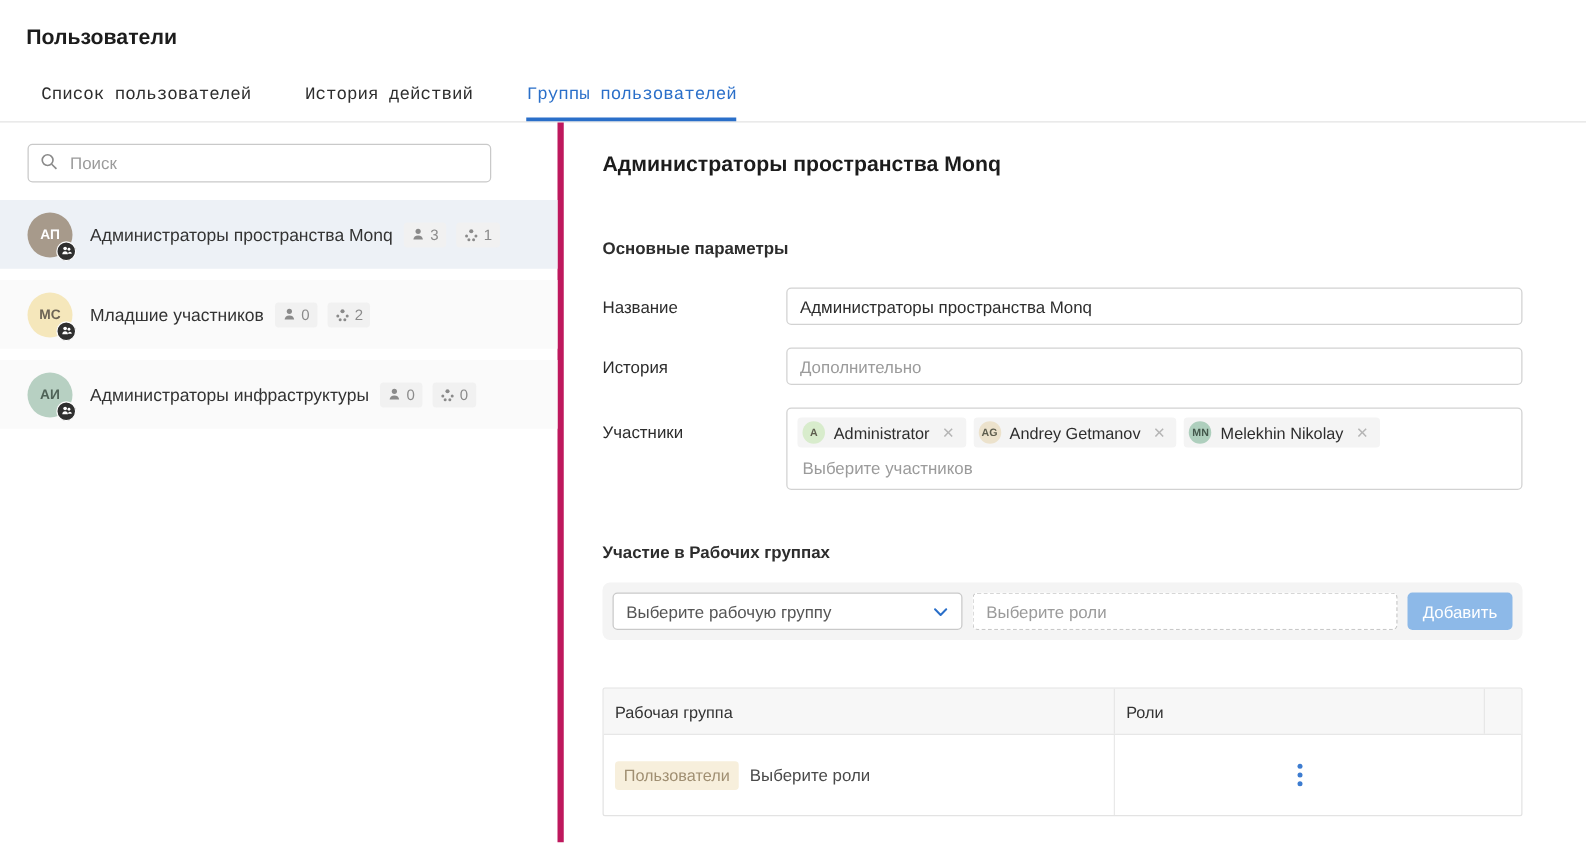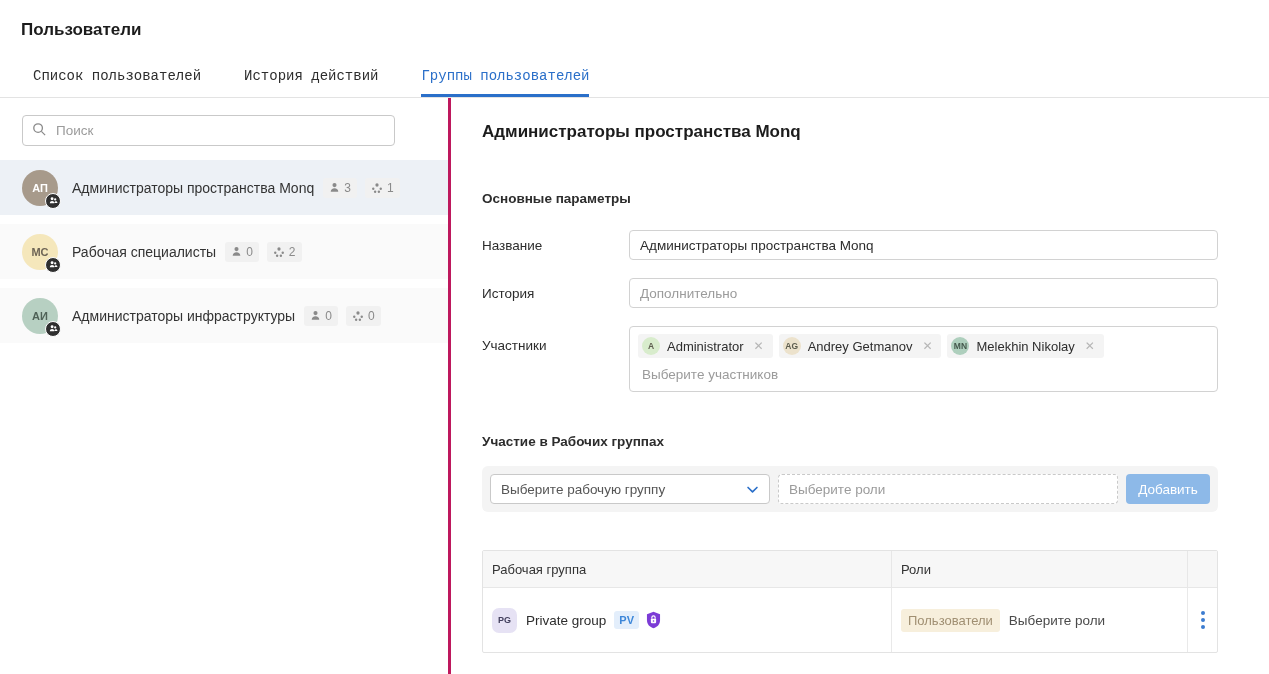--- a/index.html
+++ b/index.html
@@ -10,21 +10,21 @@
 
   
   .page-header { flex: 0 0 auto; }
   .page-title { font-size: 17px; font-weight: 700; padding: 20px 0 0 21px; color: #1c1c1c; }
   .tabs { display: flex; gap: 43px; padding-left: 33px; margin-top: 28px; border-bottom: 1px solid #e3e3e3; font-family: Liberation Mono, monospace; }
   .tab { font-size: 14px; color: #2d2d2d; padding-bottom: 10px; border-bottom: 3px solid transparent; cursor: pointer; }
   .tab.active { color: #2a6fc9; border-bottom-color: #2a6fc9; }
 
   
   .content { flex: 1 1 auto; display: flex; min-height: 0; }
-  .sidebar { width: 451px; flex: 0 0 451px; border-right: 3px solid #be185d; }
+  .sidebar { width: 451px; flex: 0 0 451px; border-right: 5px solid #be185d; }
   .main { flex: 1 1 auto; padding: 24px 51px 0 31px; }
 
   
   .search-wrap { position: relative; margin: 17px 53px 0 22px; }
   .search-input { width: 100%; height: 31px; border: 1px solid #c9c9c9; border-radius: 4px;
                   padding: 0 10px 0 33px; font-size: 13.5px; font-family: inherit; color: #2d2d2d; outline: none; }
   .search-input::placeholder { color: #9b9b9b; }
   .search-icon { position: absolute; left: 10px; top: 7px; width: 15px; height: 15px; }
 
   .group-list { margin-top: 14px; }
@@ -164,21 +164,21 @@
             <span>МС</span>
             <span class="corner-badge">
               <svg width="9" height="9" viewBox="0 0 16 16">
                   <circle cx="5.5" cy="5" r="2.6" fill="#fff"></circle>
                   <circle cx="11" cy="6" r="2" fill="#fff"></circle>
                   <path d="M1.5 13c0-2.5 1.8-4 4-4s4 1.5 4 4z" fill="#fff"></path>
                   <path d="M9.5 12.5c.3-2 1.5-3 2.8-3 1.4 0 2.5 1 2.7 3z" fill="#fff"></path>
                 </svg>
             </span>
           </div>
-          <span class="g-name">Рабочая специалисты</span>
+          <span class="g-name">Младшие участников</span>
           <span class="g-badges">
             <span class="count-badge">
               <svg width="11" height="11" viewBox="0 0 16 16">
                   <circle cx="8" cy="4.5" r="3" fill="#8a8a8a"></circle>
                   <path d="M2.5 14c0-3 2.4-4.8 5.5-4.8s5.5 1.8 5.5 4.8z" fill="#8a8a8a"></path>
                 </svg>
               <span>0</span>
             </span>
             <span class="count-badge">
               <svg width="12" height="12" viewBox="0 0 16 16">
@@ -285,33 +285,20 @@
       </div>
 
       <div class="wg-table">
         <div class="tr thead">
           <div class="th">Рабочая группа</div>
           <div class="th">Роли</div>
           <div class="th"></div>
         </div>
         <div class="tr">
           <div class="td">
-            <span class="pg-avatar">PG</span>
-            <span class="row-group-name">Private group</span>
-            <span class="pv-badge">PV</span>
-            <span class="shield-icon">
-              <svg width="17" height="18" viewBox="0 0 20 22">
-                <path d="M10 1 L18 4 V11 C18 16.5 14.5 19.8 10 21 C5.5 19.8 2 16.5 2 11 V4 Z" fill="#7c3bd6"></path>
-                <rect x="6.8" y="9.5" width="6.4" height="5.4" rx="1" fill="#fff"></rect>
-                <path d="M8 9.5 V8 a2 2 0 0 1 4 0 V9.5" fill="none" stroke="#fff" stroke-width="1.4"></path>
-                <circle cx="10" cy="12.2" r="1" fill="#7c3bd6"></circle>
-              </svg>
-            </span>
-          </div>
-          <div class="td">
             <span class="role-tag">Пользователи</span>
             <span class="roles-placeholder-cell">Выберите роли</span>
           </div>
           <div class="td">
             <span class="kebab">
                 <span></span>
                 <span></span>
                 <span></span>
               </span>
           </div>

